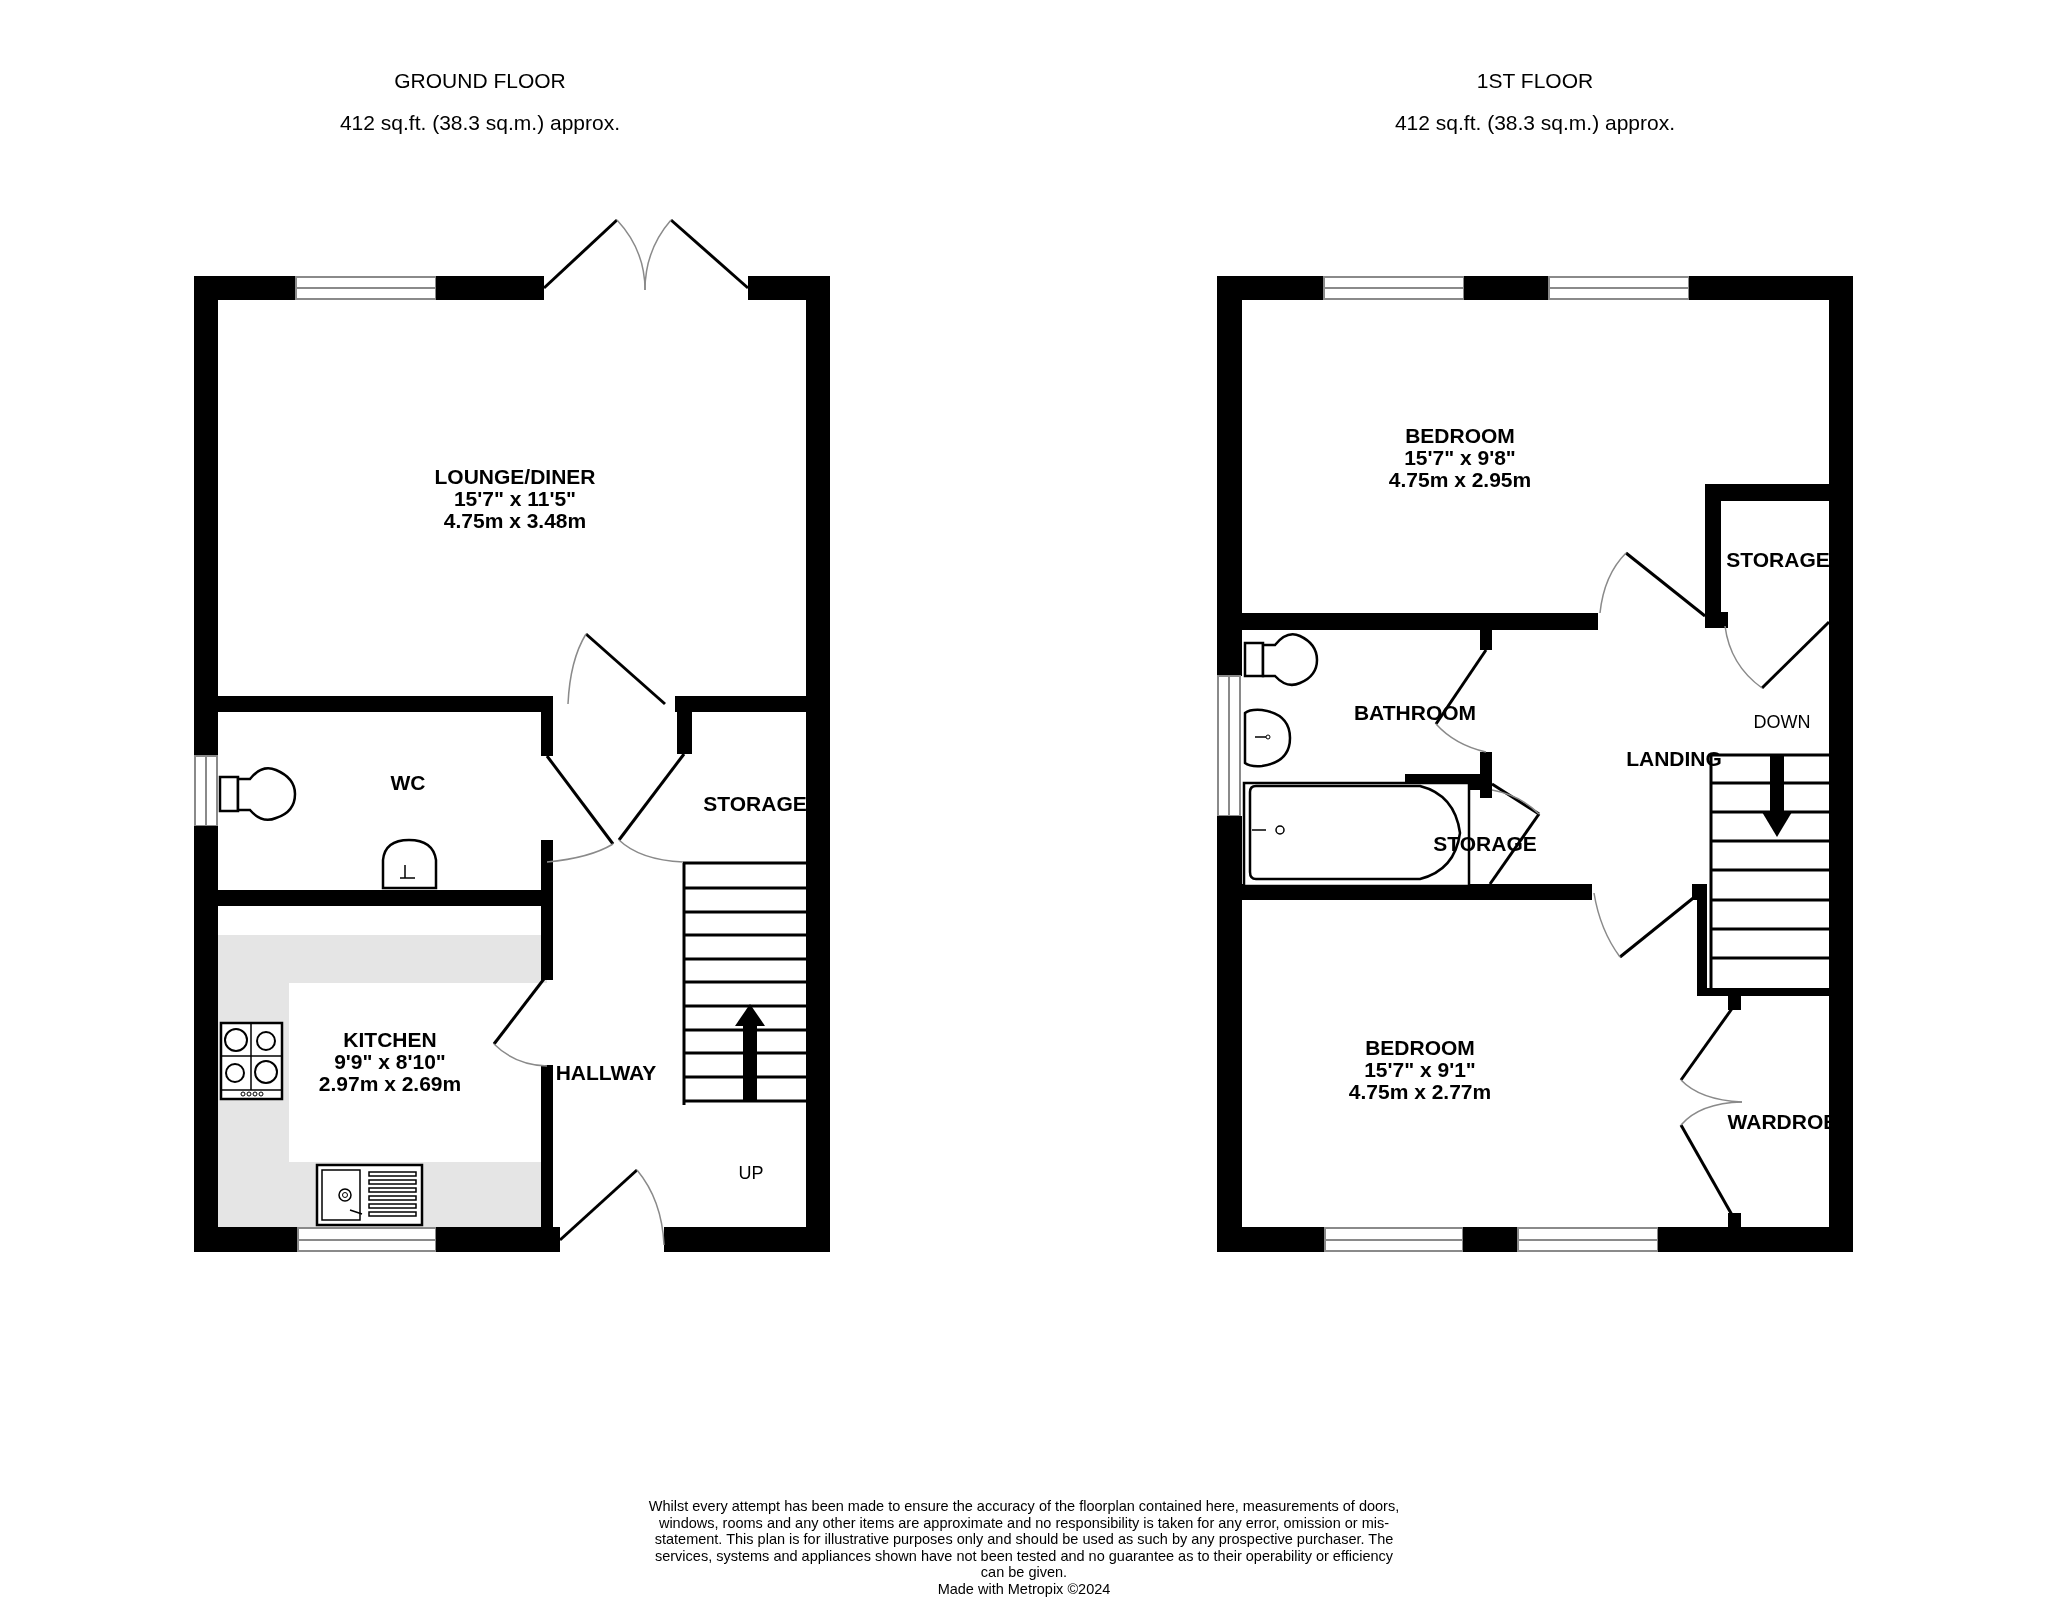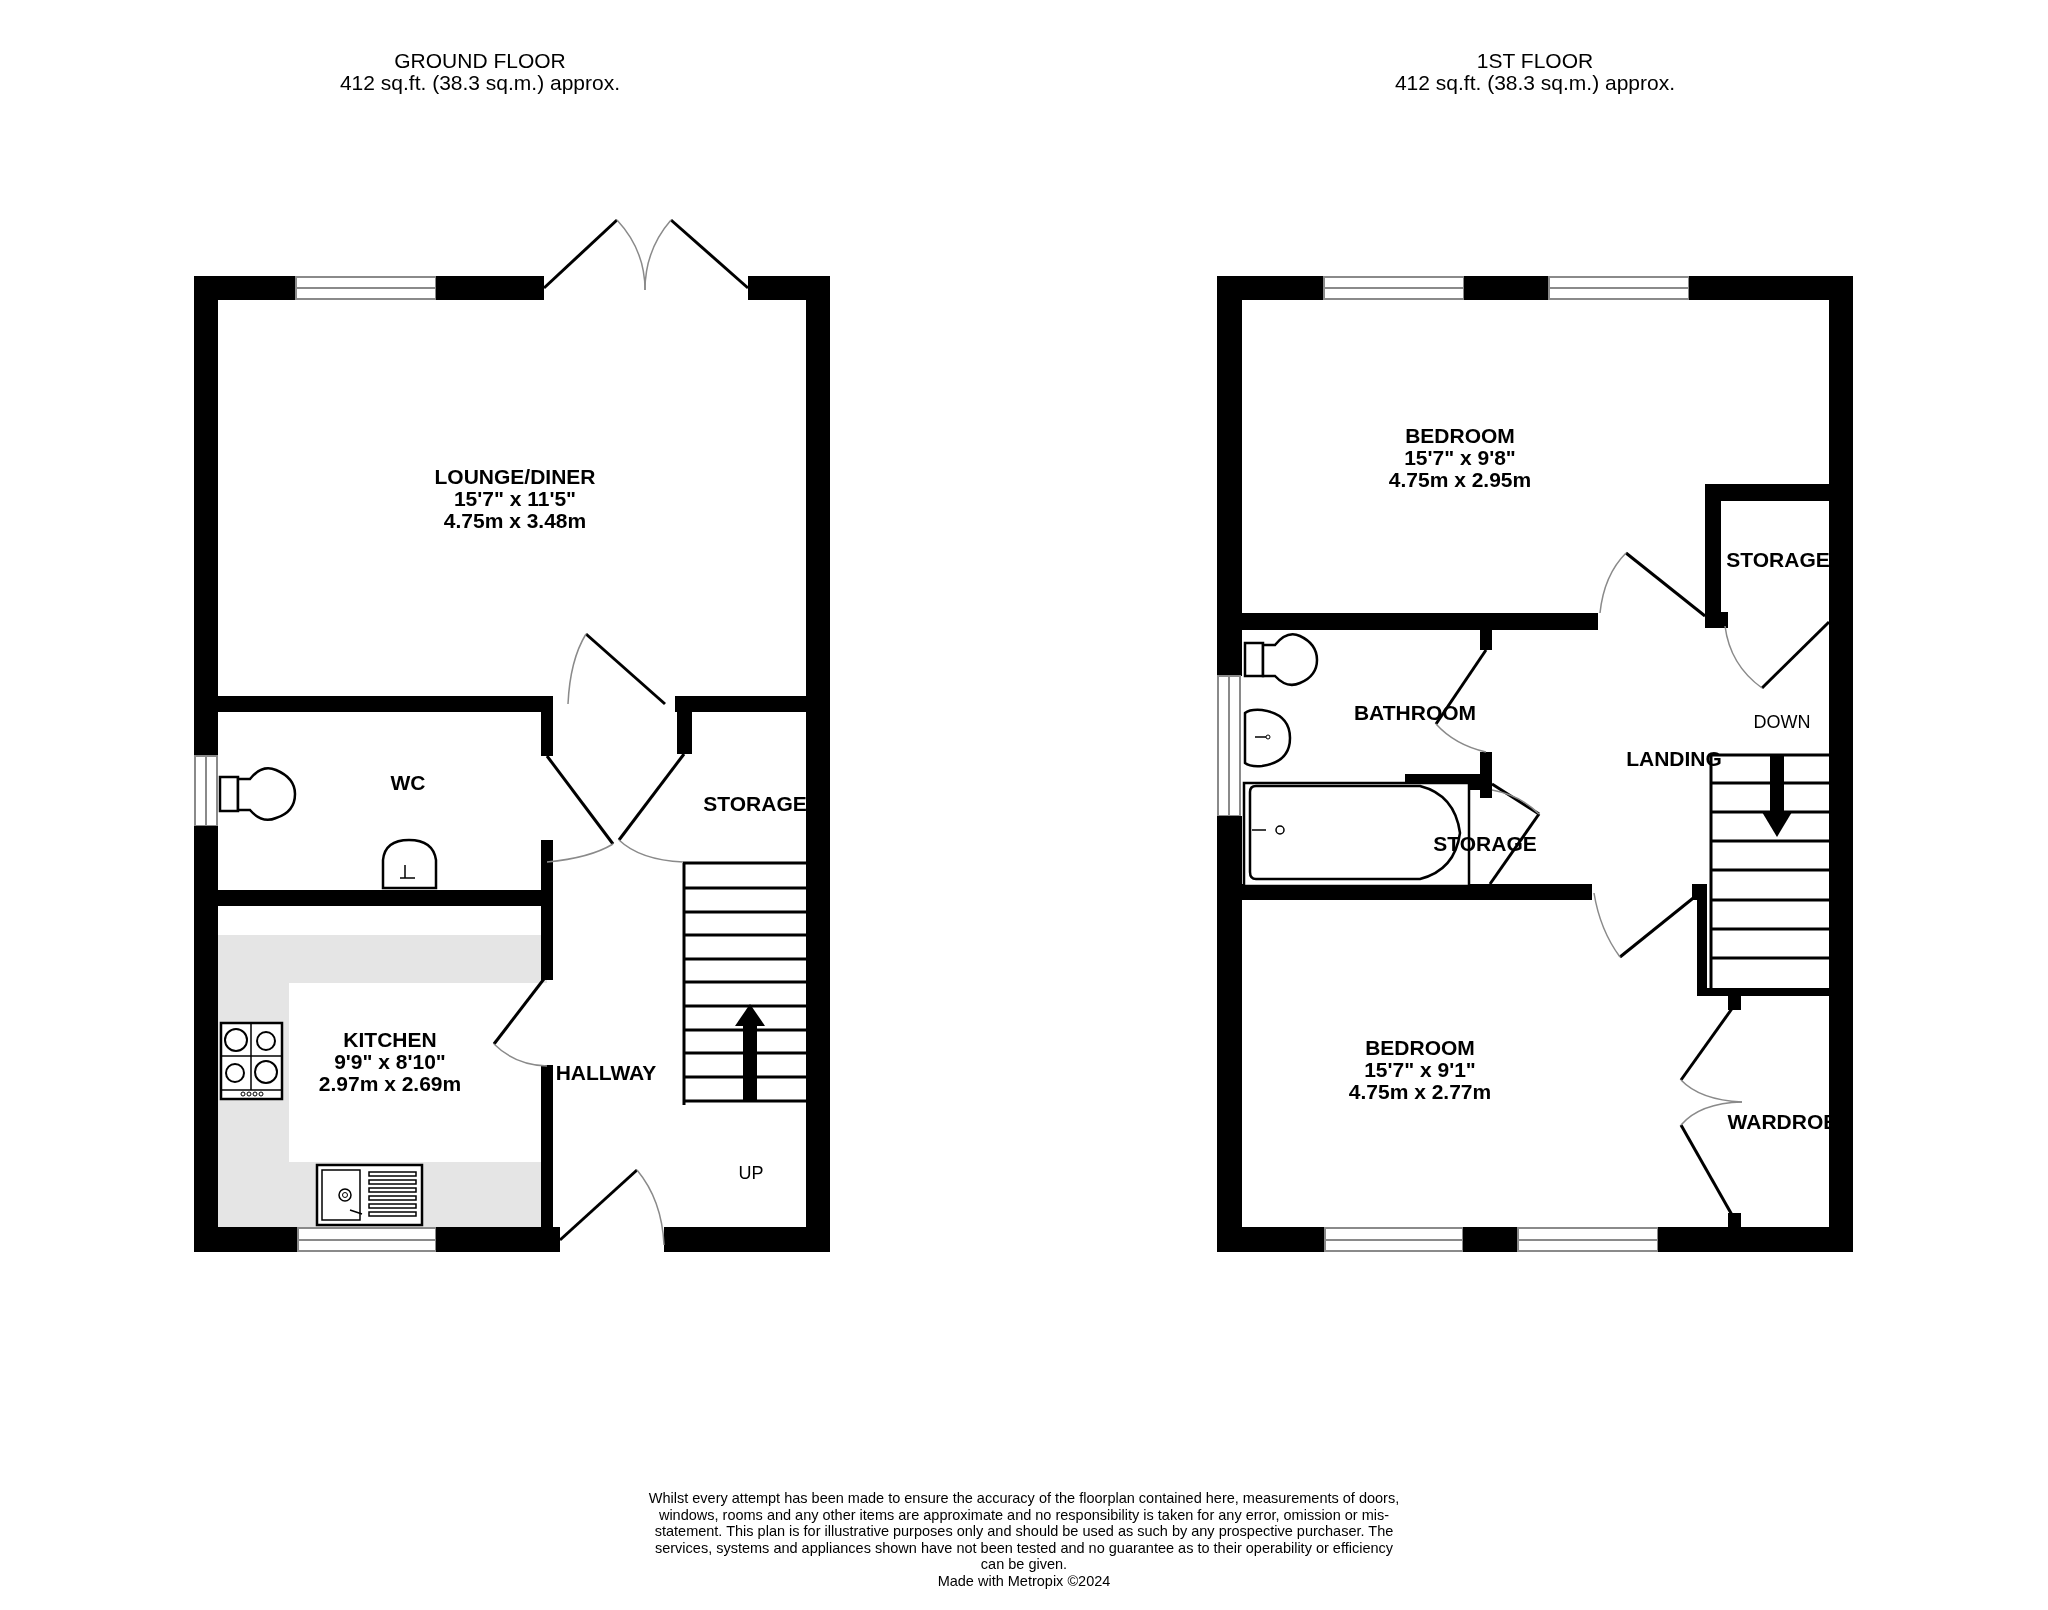--- a/index.html
+++ b/index.html
@@ -1,32 +1,32 @@
 <!DOCTYPE html>
 <html><head>
 <meta charset="utf-8">
 <style>
   html, body { margin: 0; padding: 0; background: #ffffff; }
   body { width: 2048px; height: 1610px; position: relative; overflow: hidden; font-family: "Liberation Sans", sans-serif; color: #000; }
   .floor-heading { position: absolute; text-align: center; font-size: 21px; line-height: 22px; font-family: "Liberation Sans", sans-serif; }
-  .floor-heading .t { display: block; }
+  .floor-heading .t { display: block; margin-top: 20px; }
   svg#plan { position: absolute; left: 0; top: 0; }
   .room-label { font-family: "Liberation Sans", sans-serif; font-weight: bold; font-size: 21px; text-anchor: middle; }
   .dim-label { font-family: "Liberation Sans", sans-serif; font-weight: bold; font-size: 21px; text-anchor: middle; }
   .plain-label { font-family: "Liberation Sans", sans-serif; font-size: 18px; text-anchor: middle; }
   .wall { fill: #000; }
   .win { fill: #fff; stroke: #8a8a8a; stroke-width: 2; }
   .door-leaf { stroke: #000; stroke-width: 3; fill: none; }
   .door-arc { stroke: #8a8a8a; stroke-width: 1.5; fill: none; }
   .fixture { stroke: #000; stroke-width: 2.5; fill: #fff; }
   .fixture-thin { stroke: #000; stroke-width: 1.5; fill: none; }
   .stair-line { stroke: #000; stroke-width: 3; }
   .footer { position: absolute; left: 0; width: 2048px; text-align: center; }
   .footer .total { font-size: 19px; line-height: 22px; }
-  .footer .disclaimer { font-size: 14.5px; line-height: 16.5px; width: 760px; margin: 0 auto 0; }
+  .footer .disclaimer { font-size: 14.5px; line-height: 16.5px; width: 760px; margin: 8px auto 0; }
   .footer .credit { font-size: 14.5px; line-height: 16.5px; }
 </style>
 </head>
 <body>
 
 <div class="floor-heading" style="left:290px; top:50px; width:380px;">
   <span class="t">GROUND FLOOR</span>
   <span class="t">412 sq.ft. (38.3 sq.m.) approx.</span>
 </div>
 <div class="floor-heading" style="left:1345px; top:50px; width:380px;">

